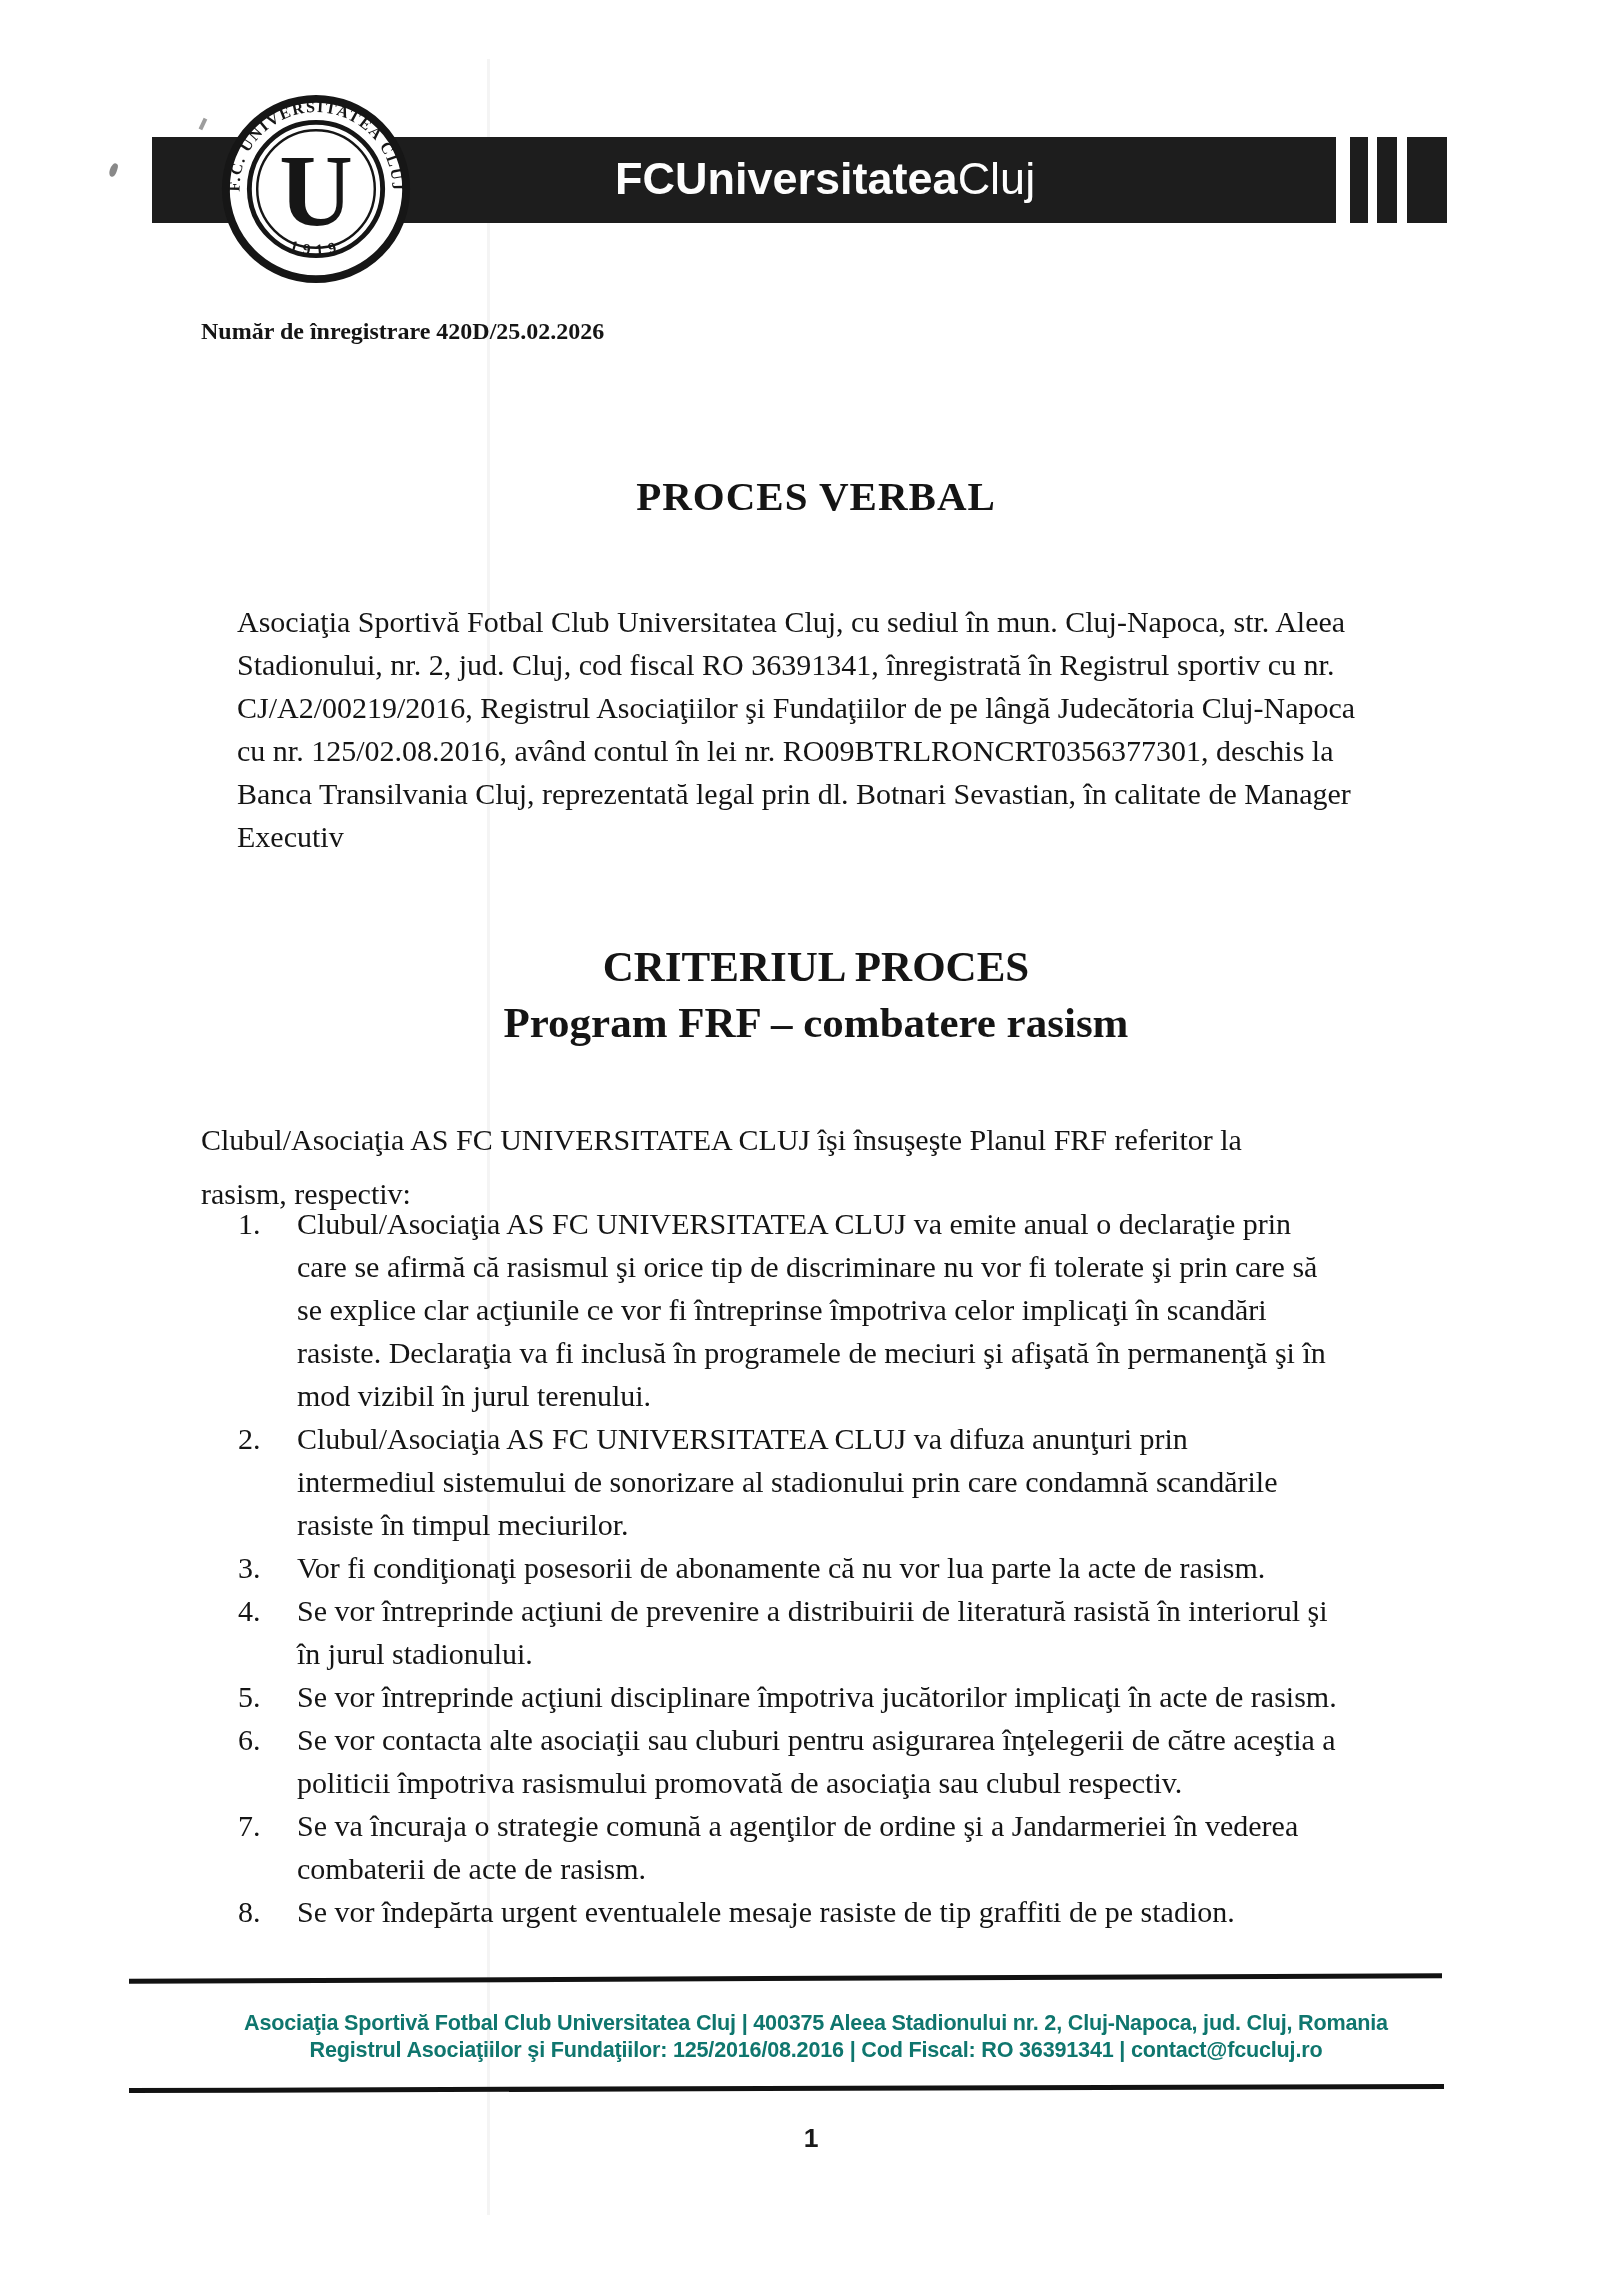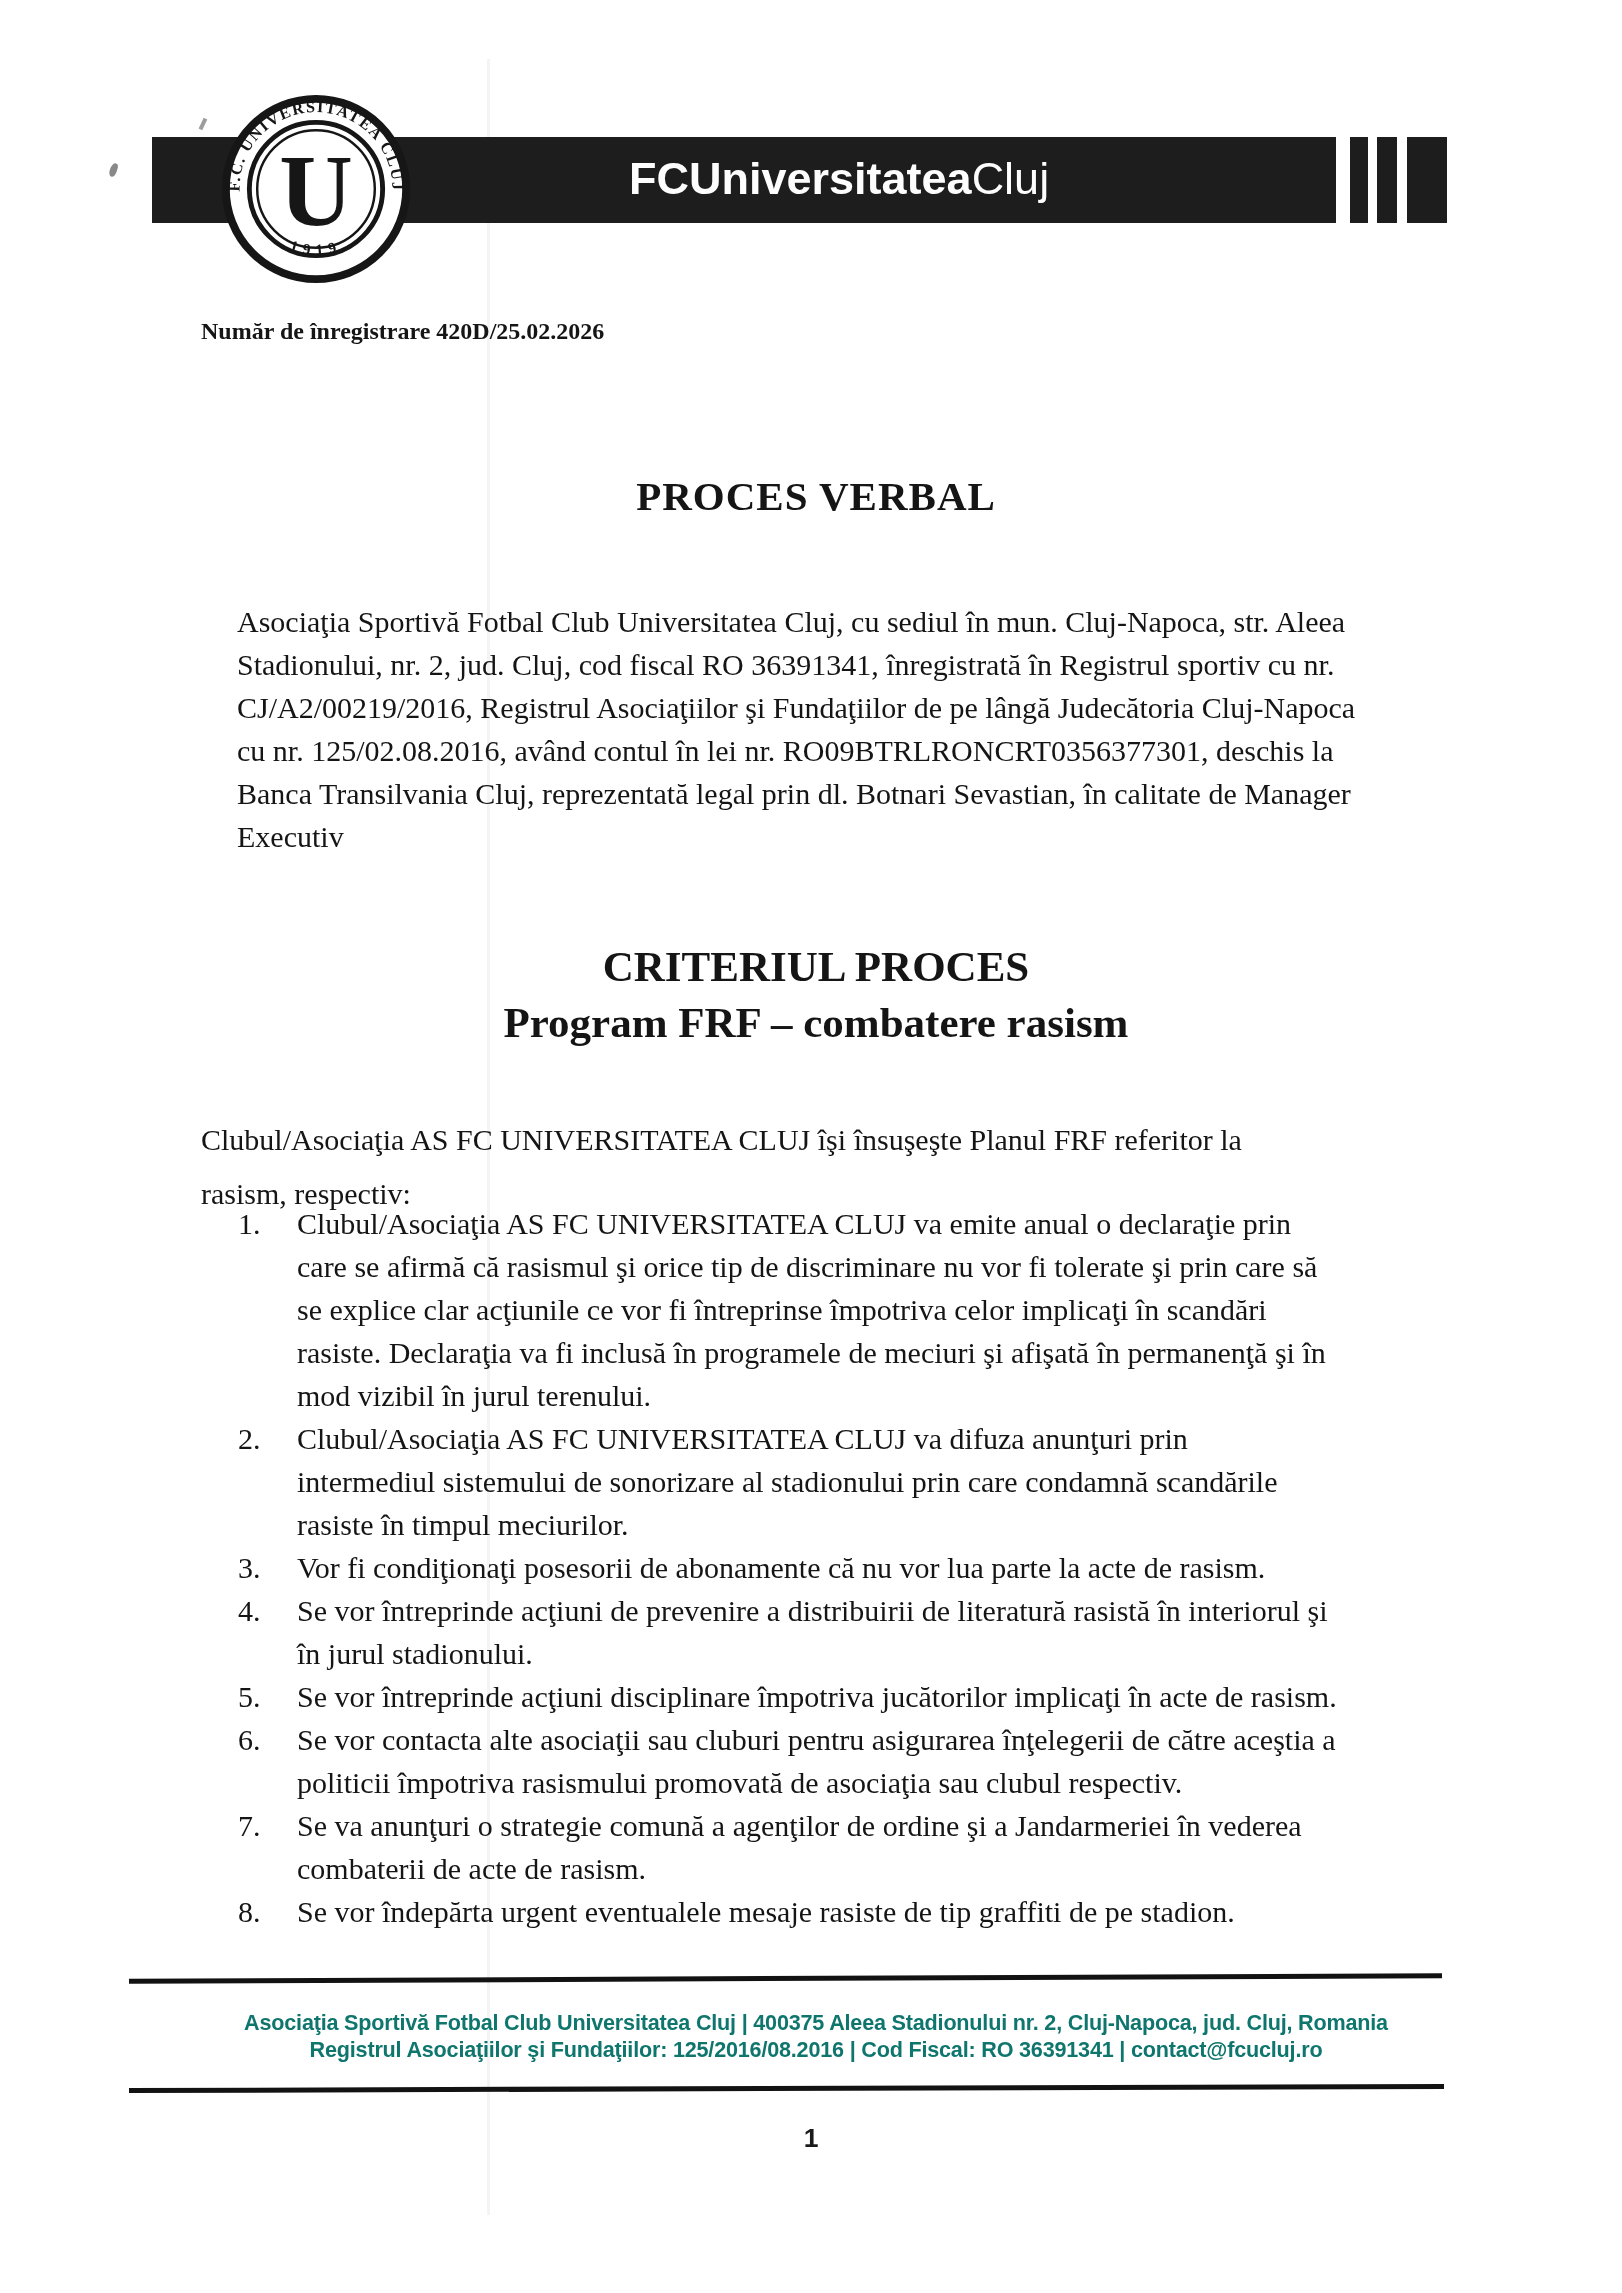--- a/index.html
+++ b/index.html
@@ -12,21 +12,21 @@
     color:#151515;
   }
   
   .banner{
     position:absolute;left:152px;top:137px;width:1184px;height:86px;
     background:#1d1d1d;
   }
   .banner-text{
     position:absolute;left:463px;top:0;height:86px;line-height:84px;
     font-family:"Liberation Sans", sans-serif;
-    font-size:45px;color:#fdfdfd;white-space:nowrap;margin-left:14px;
+    font-size:45px;color:#fdfdfd;white-space:nowrap;
   }
   .banner-text .bold{font-weight:700;}
   .banner-text .light{font-weight:400;}
   .hbar{position:absolute;top:137px;height:86px;background:#1d1d1d;}
   .hbar.b1{left:1350px;width:17.6px;}
   .hbar.b2{left:1377px;width:19.6px;}
   .hbar.b3{left:1407px;width:40px;}
   .logo{position:absolute;left:218px;top:91px;width:196px;height:196px;}
   
   .scanline{position:absolute;left:487px;top:59px;width:2.9px;height:2156px;background:rgba(0,0,0,0.045);}
@@ -159,21 +159,21 @@
       <div class="num">5.</div>
       <div class="itxt">Se vor întreprinde acţiuni disciplinare împotriva jucătorilor implicaţi în acte de rasism.</div>
     </div>
     <div class="list-row">
       <div class="num">6.</div>
       <div class="itxt">Se vor contacta alte asociaţii sau cluburi pentru asigurarea înţelegerii de către aceştia a
 politicii împotriva rasismului promovată de asociaţia sau clubul respectiv.</div>
     </div>
     <div class="list-row">
       <div class="num">7.</div>
-      <div class="itxt">Se va anunţuri o strategie comună a agenţilor de ordine şi a Jandarmeriei în vederea
+      <div class="itxt">Se va încuraja o strategie comună a agenţilor de ordine şi a Jandarmeriei în vederea
 combaterii de acte de rasism.</div>
     </div>
     <div class="list-row">
       <div class="num">8.</div>
       <div class="itxt">Se vor îndepărta urgent eventualele mesaje rasiste de tip graffiti de pe stadion.</div>
     </div>
   </div>
 
   <div class="rule r1"></div>
   <div class="footer">Asociaţia Sportivă Fotbal Club Universitatea Cluj | 400375 Aleea Stadionului nr. 2, Cluj-Napoca, jud. Cluj, Romania

